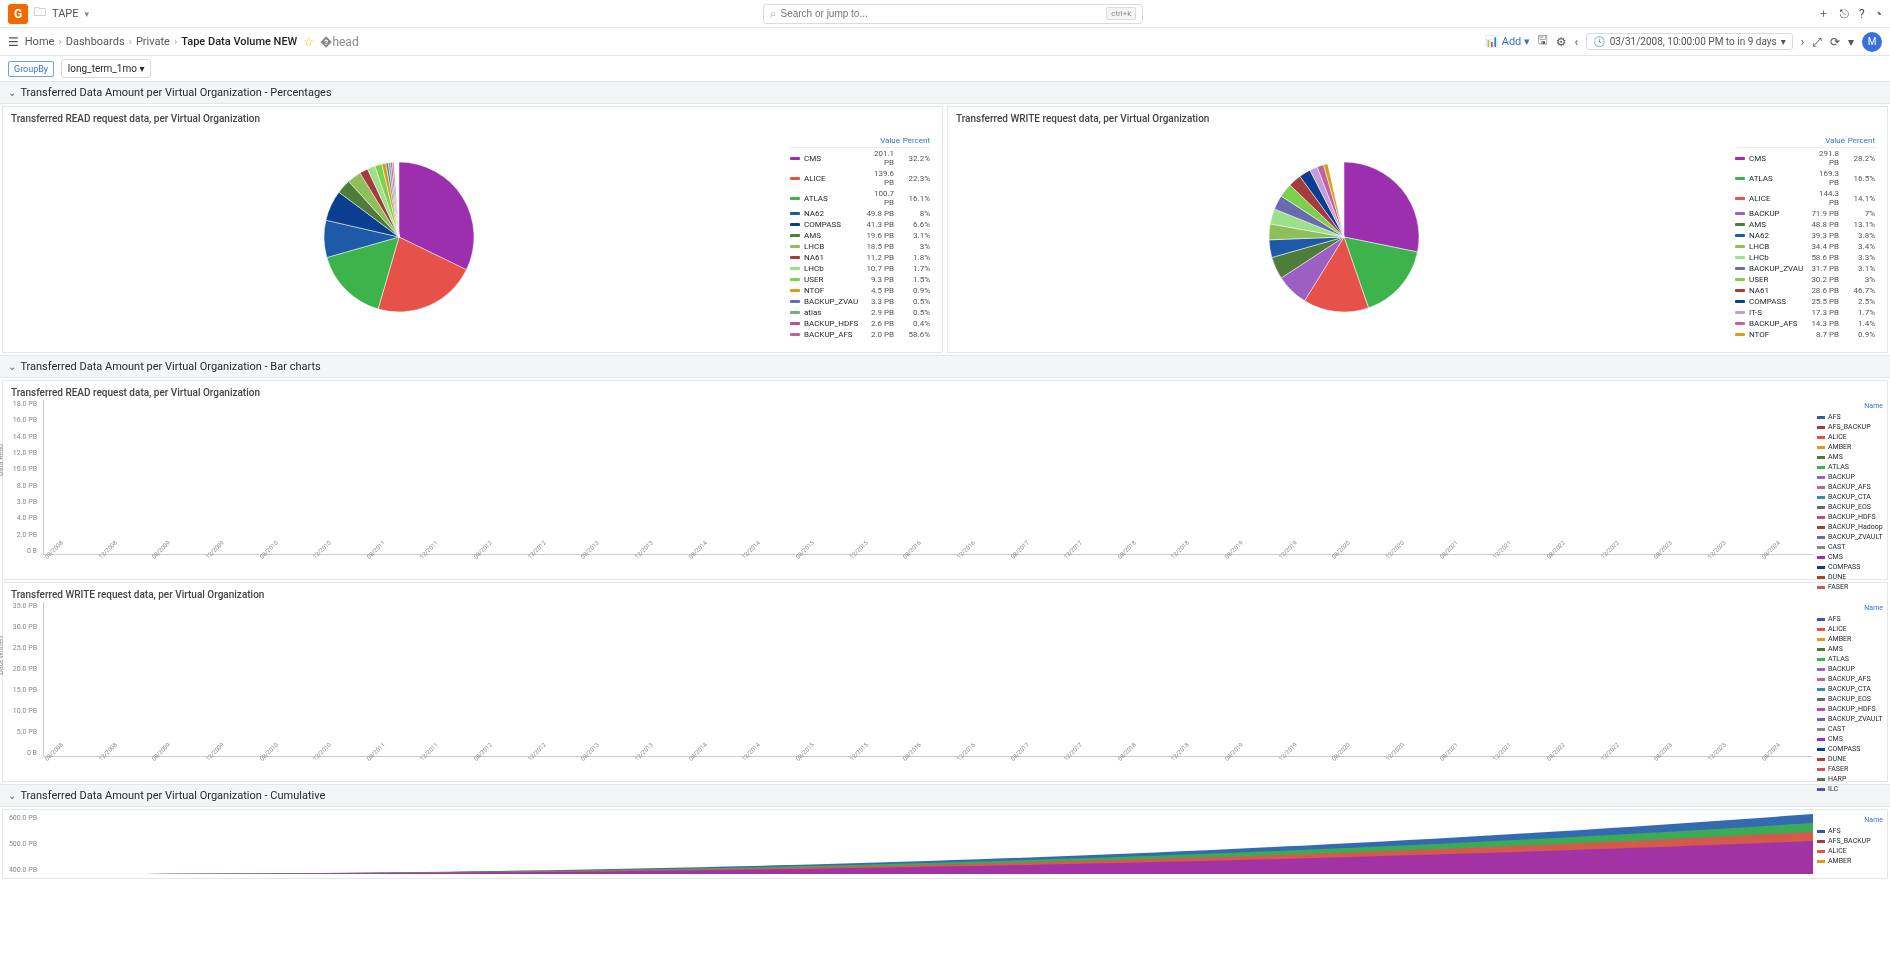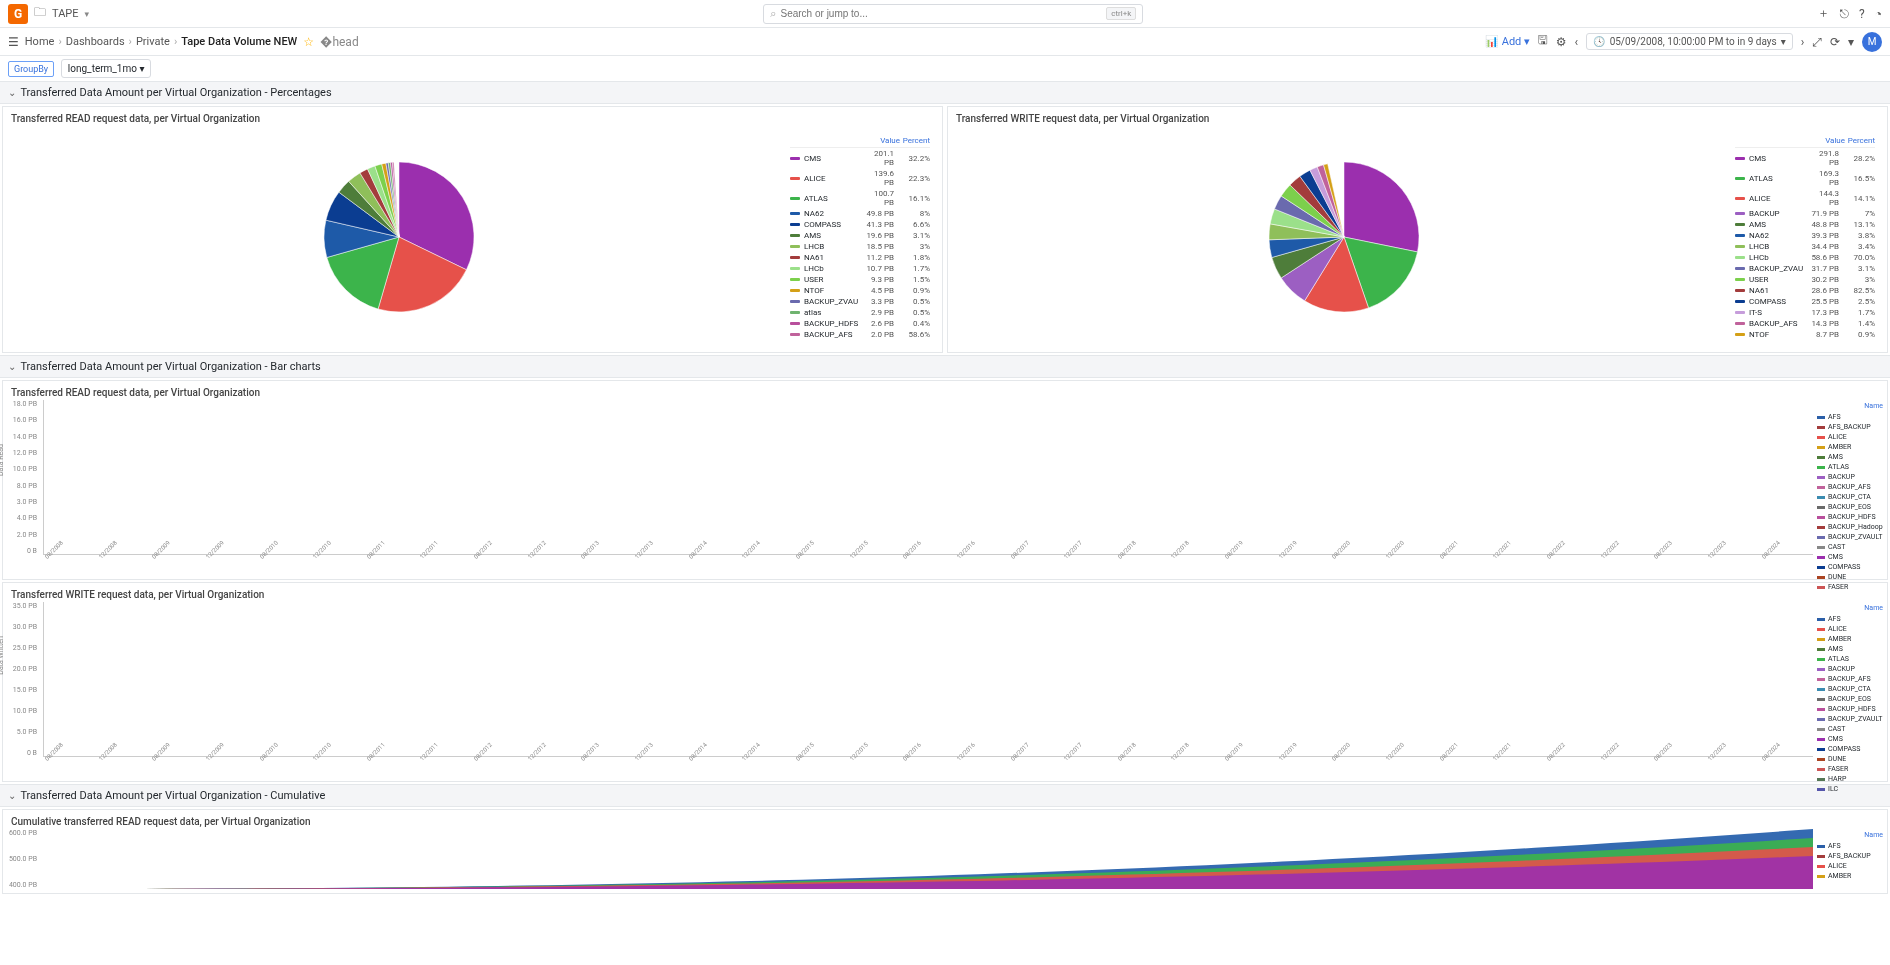--- a/index.html
+++ b/index.html
@@ -112,21 +112,21 @@
   </div>
   <span class="star">☆</span>
   <span class="share">�head</span>
   <div class="bc-right">
     <span class="add-btn">📊 <span>Add</span> ▾</span>
     <span class="icon-btn">🖫</span>
     <span class="icon-btn">⚙</span>
     <span class="icon-btn">‹</span>
     <div class="timerange">
       <span>🕓</span>
-      <span>05/09/2008, 10:00:00 PM to in 9 days</span>
+      <span>03/31/2008, 10:00:00 PM to in 9 days</span>
       <span>▾</span>
     </div>
     <span class="icon-btn">›</span>
     <span class="icon-btn">⤢</span>
     <span class="icon-btn">⟳</span>
     <span class="icon-btn">▾</span>
     <span class="user-avatar">M</span>
   </div>
 </div>
 
@@ -329,39 +329,39 @@
           <div class="legend-row">
             <span class="sw" style="background:#8fbf5a"></span>
             <span class="nm">LHCB</span>
             <span class="val">34.4 PB</span>
             <span class="pct">3.4%</span>
           </div>
           <div class="legend-row">
             <span class="sw" style="background:#9be08a"></span>
             <span class="nm">LHCb</span>
             <span class="val">58.6 PB</span>
-            <span class="pct">70.0%</span>
+            <span class="pct">3.3%</span>
           </div>
           <div class="legend-row">
             <span class="sw" style="background:#6a6aae"></span>
             <span class="nm">BACKUP_ZVAULT</span>
             <span class="val">31.7 PB</span>
             <span class="pct">3.1%</span>
           </div>
           <div class="legend-row">
             <span class="sw" style="background:#7cd04c"></span>
             <span class="nm">USER</span>
             <span class="val">30.2 PB</span>
             <span class="pct">3%</span>
           </div>
           <div class="legend-row">
             <span class="sw" style="background:#a33c3c"></span>
             <span class="nm">NA61</span>
             <span class="val">28.6 PB</span>
-            <span class="pct">82.5%</span>
+            <span class="pct">46.7%</span>
           </div>
           <div class="legend-row">
             <span class="sw" style="background:#0b3d91"></span>
             <span class="nm">COMPASS</span>
             <span class="val">25.5 PB</span>
             <span class="pct">2.5%</span>
           </div>
           <div class="legend-row">
             <span class="sw" style="background:#c69ddb"></span>
             <span class="nm">IT-S</span>
@@ -2933,21 +2933,20 @@
       </div>
   </div>
 </div>
 
 <div class="section-header">
   <span class="chev">⌄</span>
   <span>Transferred Data Amount per Virtual Organization - Cumulative</span>
 </div>
 
 <div class="cum-panel">
-  <div class="panel-title">Cumulative transferred READ request data, per Virtual Organization</div>
   <div class="cum-body">
     <div class="cum-chart">
       <div class="bar-yaxis" id="cum-read-yaxis" style="bottom:0;">
           <div>600.0 PB</div>
           <div>500.0 PB</div>
           <div>400.0 PB</div>
         </div>
       <svg id="cum-read-svg" style="position:absolute;left:36px;right:0;top:0;bottom:0;width:calc(100% - 36px);height:100%;" viewBox="0 0 1400 60" preserveAspectRatio="none">
           <path d="M0,60 L0,60 L20,59.994764772459064 L40,59.975945210942754 L60,59.941304835686935 L80,59.889473213520574 L100,59.81942003193172 L120,59.73030784522919 L140,59.62142559331188 L160,59.492152248751886 L180,59.34193456028456 L200,59.170272350938184 L220,58.976708257220636 L240,58.76082026183668 L260,58.52221607725862 L280,58.26052880717353 L300,57.97541352032302 L320,57.6665444942094 L340,57.33361296233668 L360,56.976325247673884 L380,56.59440119758627 L400,56.18757285770855 L420,55.75558333777824 L440,55.2981858335492 L460,54.81514277698434 L480,54.306225092904555 L500,53.77121154476178 L520,53.20988815562363 L540,52.62204769309304 L560,52.00748920894202 L580,51.36601762585727 L600,50.69744336498328 L620,50.001582008981316 L640,49.27825399615825 L660,48.5272843419 L680,47.748502384202894 L700,46.94174155055814 L720,46.10683914382768 L740,45.243636145070774 L760,44.3519770315499 L780,43.431709608372046 L800,42.48268485241506 L820,41.50475676735294 L840,40.49778224873542 L860,39.46162095819819 L880,38.39613520598482 L900,37.30118984105215 L920,36.176652148109646 L940,35.022391751011995 L960,33.83828052198425 L980,32.624192496211776 L1000,31.380003791373362 L1020,30.1055925317373 L1040,28.800838776475935 L1060,27.46562445188693 L1080,26.09983328723758 L1100,24.70335075397439 L1120,23.276064008062576 L1140,21.817861835240954 L1160,20.328634598995393 L1180,18.808274191071085 L1200,17.25667398435816 L1220,15.673728787998805 L1240,14.059334804576295 L1260,12.413389589256525 L1280,10.735792010763788 L1300,9.026442214080149 L1320,7.285241584767199 L1340,5.512092714815594 L1360,3.70689936993508 L1380,1.8695664582035505 L1400,0 L1400,60 Z" fill="#1e5aa8" opacity="0.9"></path>
           <path d="M0,60 L0,60 L20,59.995550056590204 L40,59.97955342930134 L60,59.95010911033389 L80,59.90605223149249 L100,59.84650702714196 L120,59.77076166844481 L140,59.6782117543151 L160,59.5683294114391 L180,59.44064437624187 L200,59.29473149829746 L220,59.13020201863754 L240,58.94669722256118 L260,58.74388366566983 L280,58.5214494860975 L300,58.27910149227457 L320,58.016562820077986 L340,57.73357101798618 L360,57.4298764605228 L380,57.10524101794833 L400,56.75943692905227 L420,56.3922458371115 L440,56.00345795851682 L460,55.59287136043669 L480,55.16029132896887 L500,54.70552981304752 L520,54.228404932280085 L540,53.728740539129085 L560,53.20636582760071 L580,52.66111498197868 L600,52.09282686023579 L620,51.50134470763412 L640,50.886515896734515 L660,50.248191690615 L680,49.58622702657246 L700,48.90048031797442 L720,48.19081327225352 L740,47.45709072331016 L760,46.69918047681742 L780,45.91695316711624 L800,45.11028212455281 L820,44.27904325225 L840,43.42311491142511 L860,42.542377814468466 L880,41.636714925087105 L900,40.70601136489432 L920,39.7501543258932 L940,38.769032988360195 L960,37.762538443686616 L980,36.73056362178001 L1000,35.67300322266736 L1020,34.58975365197671 L1040,33.480712960004546 L1060,32.345780784103894 L1080,31.184858294151944 L1100,29.997848140878233 L1120,28.78465440685319 L1140,27.54518255995481 L1160,26.279339409146083 L1180,24.987033062410426 L1200,23.668172886704433 L1220,22.32266946979898 L1240,20.95043458388985 L1260,19.551381150868046 L1280,18.12542320914922 L1300,16.672475881968126 L1320,15.192455347052118 L1340,13.685278807593257 L1360,12.150864464444822 L1380,10.589131489473019 L1400,9 L1400,60 Z" fill="#3cb44b" opacity="0.9"></path>

